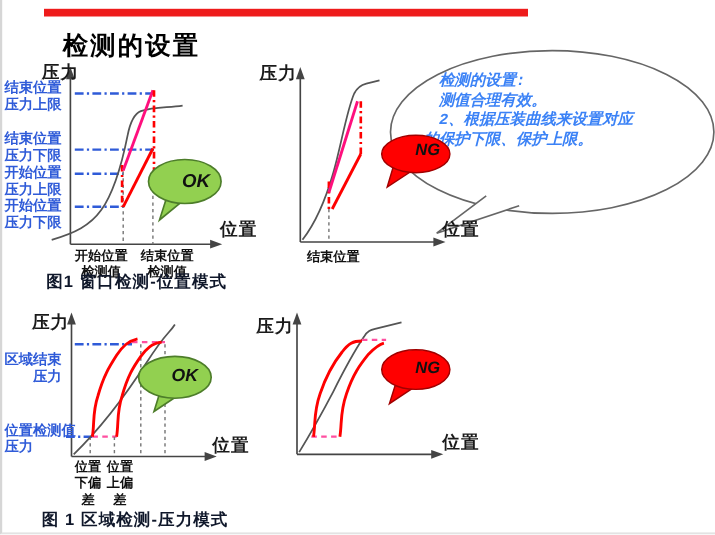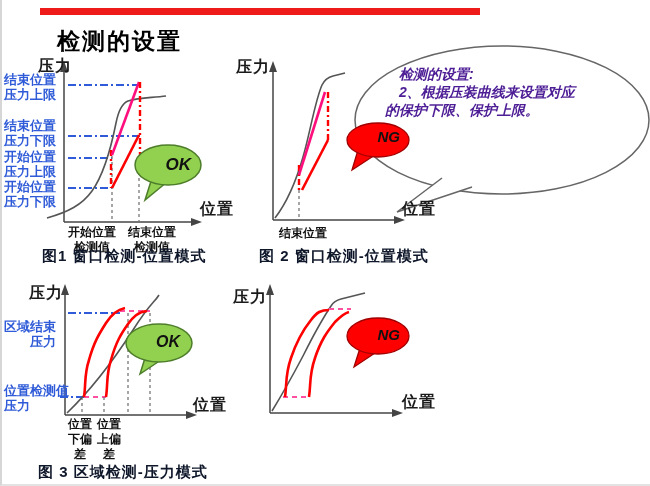--- a/index.html
+++ b/index.html
@@ -8,38 +8,39 @@
   .slide{position:absolute;inset:0;border-left:2px solid #d6d6d6;border-bottom:2px solid #e3e3e3;}
   .abs{position:absolute;}
   .z1{z-index:1}.z2{z-index:2}.z3{z-index:3}.z4{z-index:4}
   .topbar{left:38px;top:8px;width:440px;height:7px;background:#ee1b1b;}
   .title{left:55px;top:26px;font-size:23px;font-weight:bold;color:#000;letter-spacing:2px;}
   .axis-label{font-size:16px;font-weight:bold;color:#1a1a1a;letter-spacing:1px;}
   .blue-label{font-size:13px;font-weight:bold;color:#2f5bd8;line-height:15px;white-space:nowrap;}
   .marker-label{font-size:12px;font-weight:bold;color:#111;line-height:15px;text-align:center;}
   .caption{font-size:15px;font-weight:bold;color:#0f172a;letter-spacing:1px;white-space:nowrap;}
   .badge-text{font-size:16px;font-weight:bold;font-style:italic;color:#111;text-align:right;}
-  .bubble-text{font-family:Liberation Sans, sans-serif;font-style:italic;font-size:14px;
-               line-height:18px;color:#4c1d95;font-weight:bold;white-space:nowrap;}
+  .bubble-text{font-family:Liberation Mono, monospace;font-style:italic;font-size:14px;
+               line-height:18px;color:#3b82f6;font-weight:bold;white-space:nowrap;}
   svg{position:absolute;overflow:visible;}
 </style>
 </head>
 <body>
 
 <div class="slide">
 
   <div class="abs topbar z2"></div>
   <div class="abs title z2">检测的设置</div>
 
   <svg class="z1" style="left:343px;top:42px;" width="307" height="178" viewBox="0 0 307 178">
     <ellipse cx="157" cy="78" rx="147" ry="74" fill="#ffffff" stroke="#666" stroke-width="1.5"></ellipse>
     <path d="M97,136 L52,170 L127,145" fill="#ffffff" stroke="#666" stroke-width="1.5"></path>
   </svg>
   <div class="abs bubble-text z2" style="left:397px;top:65px;">
     <div>检测的设置:</div>
+    <div>测值合理有效。</div>
     <div>2、根据压装曲线来设置对应</div>
     <div style="margin-left:-14px">的保护下限、保护上限。</div>
   </div>
 
   <svg class="z3" style="left:38px;top:53px;" width="200" height="195" viewBox="0 0 200 195">
 
     <line x1="24" y1="169" x2="24" y2="16" stroke="#444" stroke-width="1.5"></line>
     <polygon points="24,8 20,19 28,19" fill="#444"></polygon>
     <line x1="24" y1="169" x2="152" y2="169" stroke="#444" stroke-width="1.5"></line>
     <polygon points="162,169 151,165 151,173" fill="#444"></polygon>
@@ -102,21 +103,20 @@
     <line x1="54" y1="122" x2="80" y2="39" stroke="#ff0f7d" stroke-width="2.6"></line>
     <line x1="57" y1="137" x2="83" y2="87" stroke="#fe0000" stroke-width="2.6"></line>
     <line x1="83" y1="39" x2="83" y2="87" stroke="#fe0000" stroke-width="2.4" stroke-dasharray="6 3 2 3"></line>
     <path d="M113,97 L107,117 L130,102" fill="#ff0000" stroke="#a00000" stroke-width="1.3"></path>
     <ellipse cx="133" cy="87" rx="31" ry="17" fill="#ff0000" stroke="#a00000" stroke-width="1.3"></ellipse>
   </svg>
   <div class="abs axis-label z4" style="left:234px;top:57px;">压力</div>
   <div class="abs axis-label z4" style="left:400px;top:199px;">位置</div>
   <div class="abs marker-label z4" style="left:277px;top:226px;">结束位置</div>
   <div class="abs badge-text z4" style="left:358px;top:128px;width:40px;font-size:15px;">NG</div>
-  <div class="abs caption z4" style="left:257px;top:247px;">图 2 窗口检测-位置模式</div>
 
   <svg class="z3" style="left:38px;top:278px;" width="205" height="142" viewBox="0 0 205 142">
     <line x1="25" y1="137" x2="25" y2="14" stroke="#444" stroke-width="1.5"></line>
     <polygon points="25,6 21,17 29,17" fill="#444"></polygon>
     <line x1="25" y1="137" x2="147" y2="137" stroke="#444" stroke-width="1.5"></line>
     <polygon points="157,137 146,133 146,141" fill="#444"></polygon>
 
     <line x1="28" y1="35" x2="80" y2="35" stroke="#2f5bd8" stroke-width="2.2" stroke-dasharray="8 3 2 3"></line>
     <line x1="80" y1="33" x2="110" y2="33" stroke="#ff4fa0" stroke-width="2" stroke-dasharray="5 4"></line>
     <line x1="20" y1="119" x2="44" y2="119" stroke="#2f5bd8" stroke-width="2.2" stroke-dasharray="8 3 2 3"></line>
@@ -148,21 +148,21 @@
     <div>位置</div>
     <div>下偏</div>
     <div>差</div>
   </div>
   <div class="abs marker-label z4" style="left:93px;top:417px;width:28px;">
     <div>位置</div>
     <div>上偏</div>
     <div>差</div>
   </div>
   <div class="abs badge-text z4" style="left:140px;top:333px;width:38px;">OK</div>
-  <div class="abs caption z4" style="left:36px;top:463px;">图 3 区域检测-压力模式</div>
+  <div class="abs caption z4" style="left:36px;top:463px;">图 1 区域检测-压力模式</div>
 
   <svg class="z3" style="left:243px;top:278px;" width="200" height="142" viewBox="0 0 200 142">
     <line x1="25" y1="135" x2="25" y2="14" stroke="#444" stroke-width="1.5"></line>
     <polygon points="25,6 21,17 29,17" fill="#444"></polygon>
     <line x1="25" y1="135" x2="148" y2="135" stroke="#444" stroke-width="1.5"></line>
     <polygon points="158,135 147,131 147,139" fill="#444"></polygon>
     <path d="M27,133 C38,115 48,97 58,78 C68,58 78,40 86,28 C89,23 92,22 96,21 L120,15" fill="none" stroke="#555" stroke-width="1.6"></path>
     <line x1="38" y1="119" x2="64" y2="119" stroke="#ff4fa0" stroke-width="2" stroke-dasharray="5 4"></line>
     <line x1="84" y1="31" x2="106" y2="31" stroke="#ff4fa0" stroke-width="2" stroke-dasharray="5 4"></line>
     <path d="M40,119 C42,106 40,97 46,80 C52,62 58,52 66,42 C72,34 76,32 84,32" fill="none" stroke="#fe0000" stroke-width="2.6"></path>

